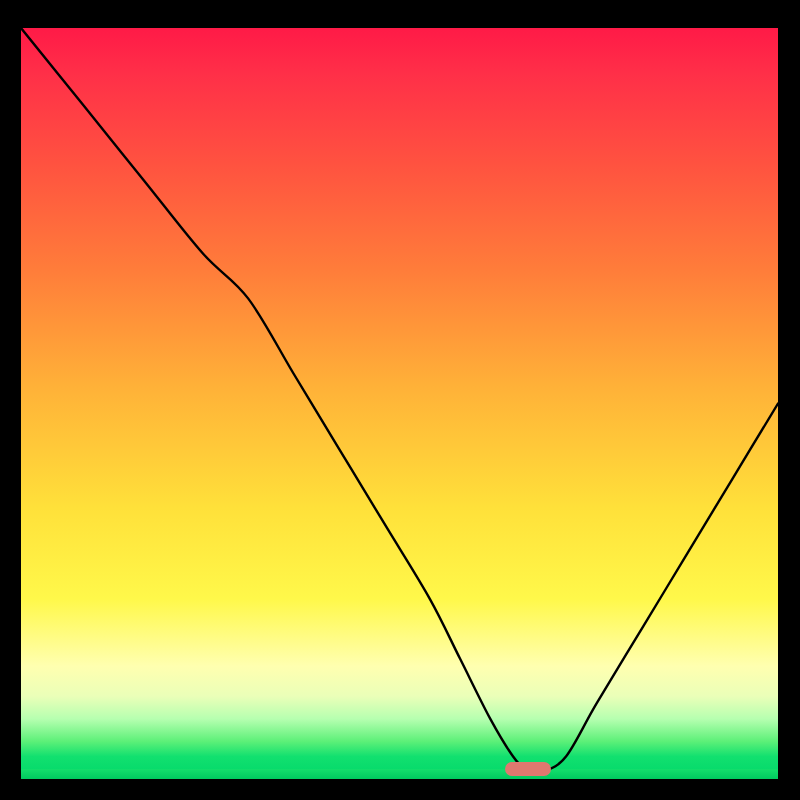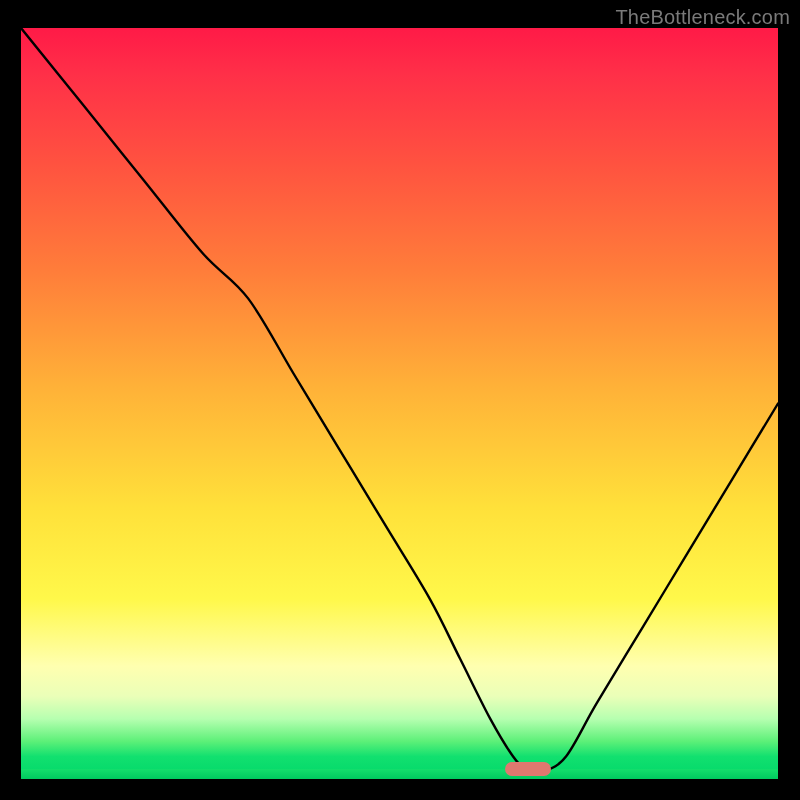--- a/index.html
+++ b/index.html
@@ -78,21 +78,20 @@
     border-radius: 7px;
     background: #e0786f;
     z-index: 5;
   }
 </style>
 </head>
 <body>
 
 <div class="frame">
 
-  <div class="watermark">TheBottleneck.com</div>
 
   <div class="plot-area">
     <div class="gradient"></div>
     <div class="green-strip"></div>
 
     <svg class="curve" viewBox="0 0 757 751" preserveAspectRatio="none">
       <path id="curve-path" fill="none" stroke="#000" stroke-width="2.4" stroke-linejoin="round" stroke-linecap="round" d="M 0.0 0.0 C 10.1 12.5, 40.4 50.1, 60.6 75.1 C 80.7 100.1, 100.9 125.2, 121.1 150.2 C 141.3 175.2, 164.0 205.3, 181.7 225.3 C 199.3 245.3, 212.0 250.3, 227.1 270.4 C 242.2 290.4, 257.4 320.4, 272.5 345.5 C 287.7 370.5, 302.8 395.5, 317.9 420.6 C 333.1 445.6, 348.2 470.6, 363.4 495.7 C 378.5 520.7, 396.2 548.2, 408.8 570.8 C 421.4 593.3, 429.0 610.8, 439.1 630.8 C 449.2 650.9, 460.5 674.6, 469.3 690.9 C 478.2 707.2, 485.7 719.7, 492.1 728.5 C 498.4 737.2, 502.1 741.0, 507.2 743.5 C 512.2 746.0, 516.0 746.0, 522.3 743.5 C 528.6 741.0, 536.2 739.7, 545.0 728.5 C 553.9 717.2, 562.7 697.2, 575.3 675.9 C 587.9 654.6, 605.6 625.8, 620.7 600.8 C 635.9 575.8, 651.0 550.7, 666.2 525.7 C 681.3 500.7, 696.4 475.6, 711.6 450.6 C 726.7 425.6, 749.4 388.0, 757.0 375.5"></path>
     </svg>
 
     <div class="marker" id="min-marker" style="left: 484.19px; bottom: 3px;"></div>

